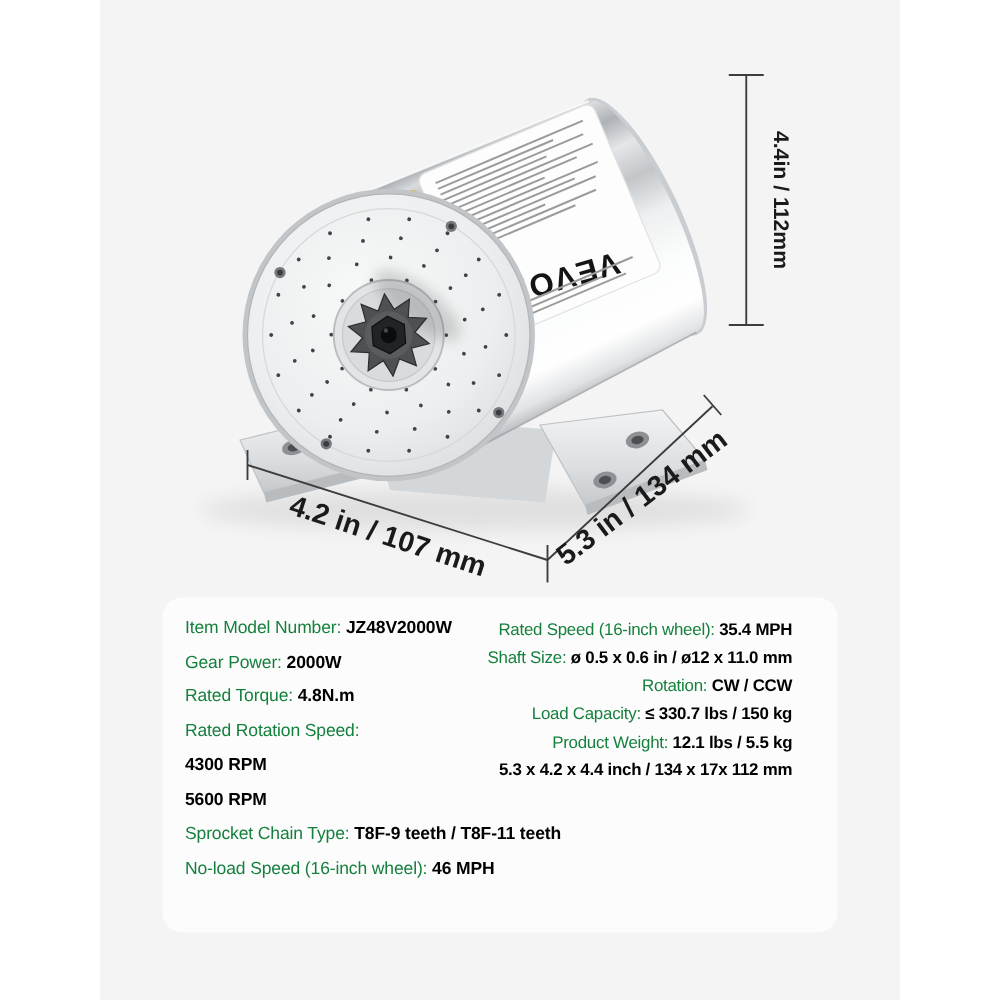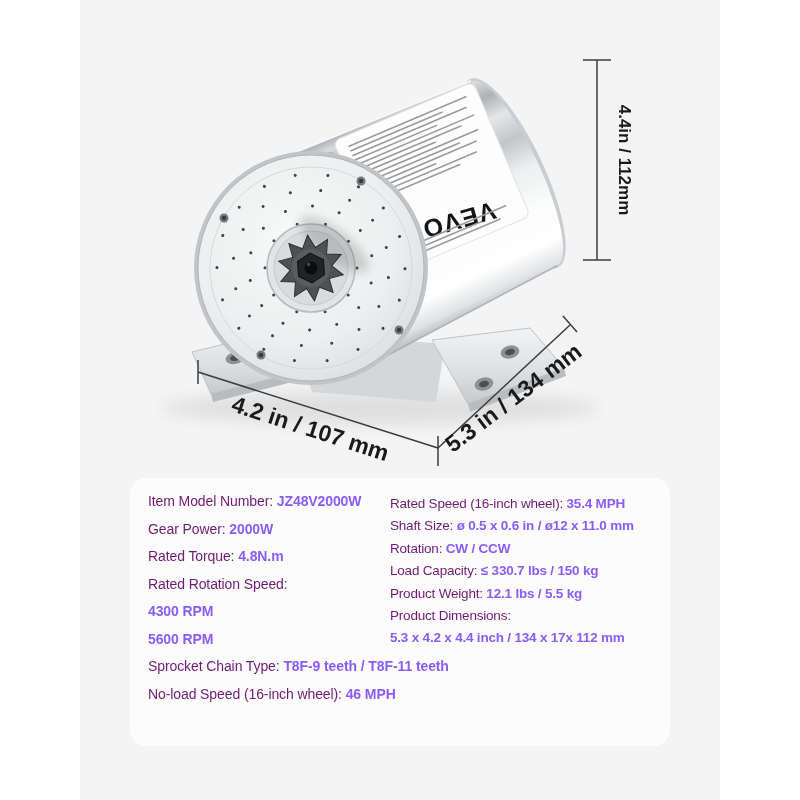--- a/index.html
+++ b/index.html
@@ -11,25 +11,25 @@
     position:absolute;left:80px;top:0;width:640px;height:800px;
     background:#f4f4f4;
   }
   .photo-svg{position:absolute;left:0;top:0;display:block;}
   .panel{
     position:absolute;left:50px;top:478px;width:540px;height:268px;
     background:#fcfcfc;border-radius:16px;
   }
   .col{position:absolute;white-space:nowrap;}
   .col-left{left:18px;top:10px;}
-  .col-right{left:260px;top:15px;}
+  .col-right{left:260px;top:15px;text-align:right;}
   .col-left .spec-row{height:27.5px;line-height:27.5px;font-size:14px;letter-spacing:-0.1px;}
   .col-right .spec-row{height:22.4px;line-height:22.4px;font-size:13.5px;letter-spacing:-0.2px;}
-  .lbl{color:#701a75;}
-  .val{color:#8b5cf6;font-weight:700;}
+  .lbl{color:#15803d;}
+  .val{color:#000000;font-weight:700;}
   .dim-text{fill:#1a1a1a;font-family:"Liberation Sans",sans-serif;font-weight:600;}
 </style>
 </head>
 <body>
 
 <div class="canvas">
 
   <svg class="photo-svg" width="640" height="478" viewBox="0 0 640 478">
     <defs>
       <linearGradient id="bodyG" x1="0" y1="0" x2="0" y2="1">
@@ -203,18 +203,17 @@
       <div class="spec-row"><span class="lbl">Sprocket Chain Type: </span><span class="val">T8F-9 teeth / T8F-11 teeth</span></div>
       <div class="spec-row"><span class="lbl">No-load Speed (16-inch wheel): </span><span class="val">46 MPH</span></div>
     </div>
 
     <div class="col col-right">
       <div class="spec-row"><span class="lbl">Rated Speed (16-inch wheel): </span><span class="val">35.4 MPH</span></div>
       <div class="spec-row"><span class="lbl">Shaft Size: </span><span class="val">ø 0.5 x 0.6 in / ø12 x 11.0 mm</span></div>
       <div class="spec-row"><span class="lbl">Rotation: </span><span class="val">CW / CCW</span></div>
       <div class="spec-row"><span class="lbl">Load Capacity: </span><span class="val">≤ 330.7 lbs / 150 kg</span></div>
       <div class="spec-row"><span class="lbl">Product Weight: </span><span class="val">12.1 lbs / 5.5 kg</span></div>
-      <div class="spec-row"><span class="lbl">Product Dimensions:</span><span class="val"></span></div>
       <div class="spec-row"><span class="lbl"></span><span class="val">5.3 x 4.2 x 4.4 inch / 134 x 17x 112 mm</span></div>
     </div>
 
   </div>
 </div>
 
 </body></html>

